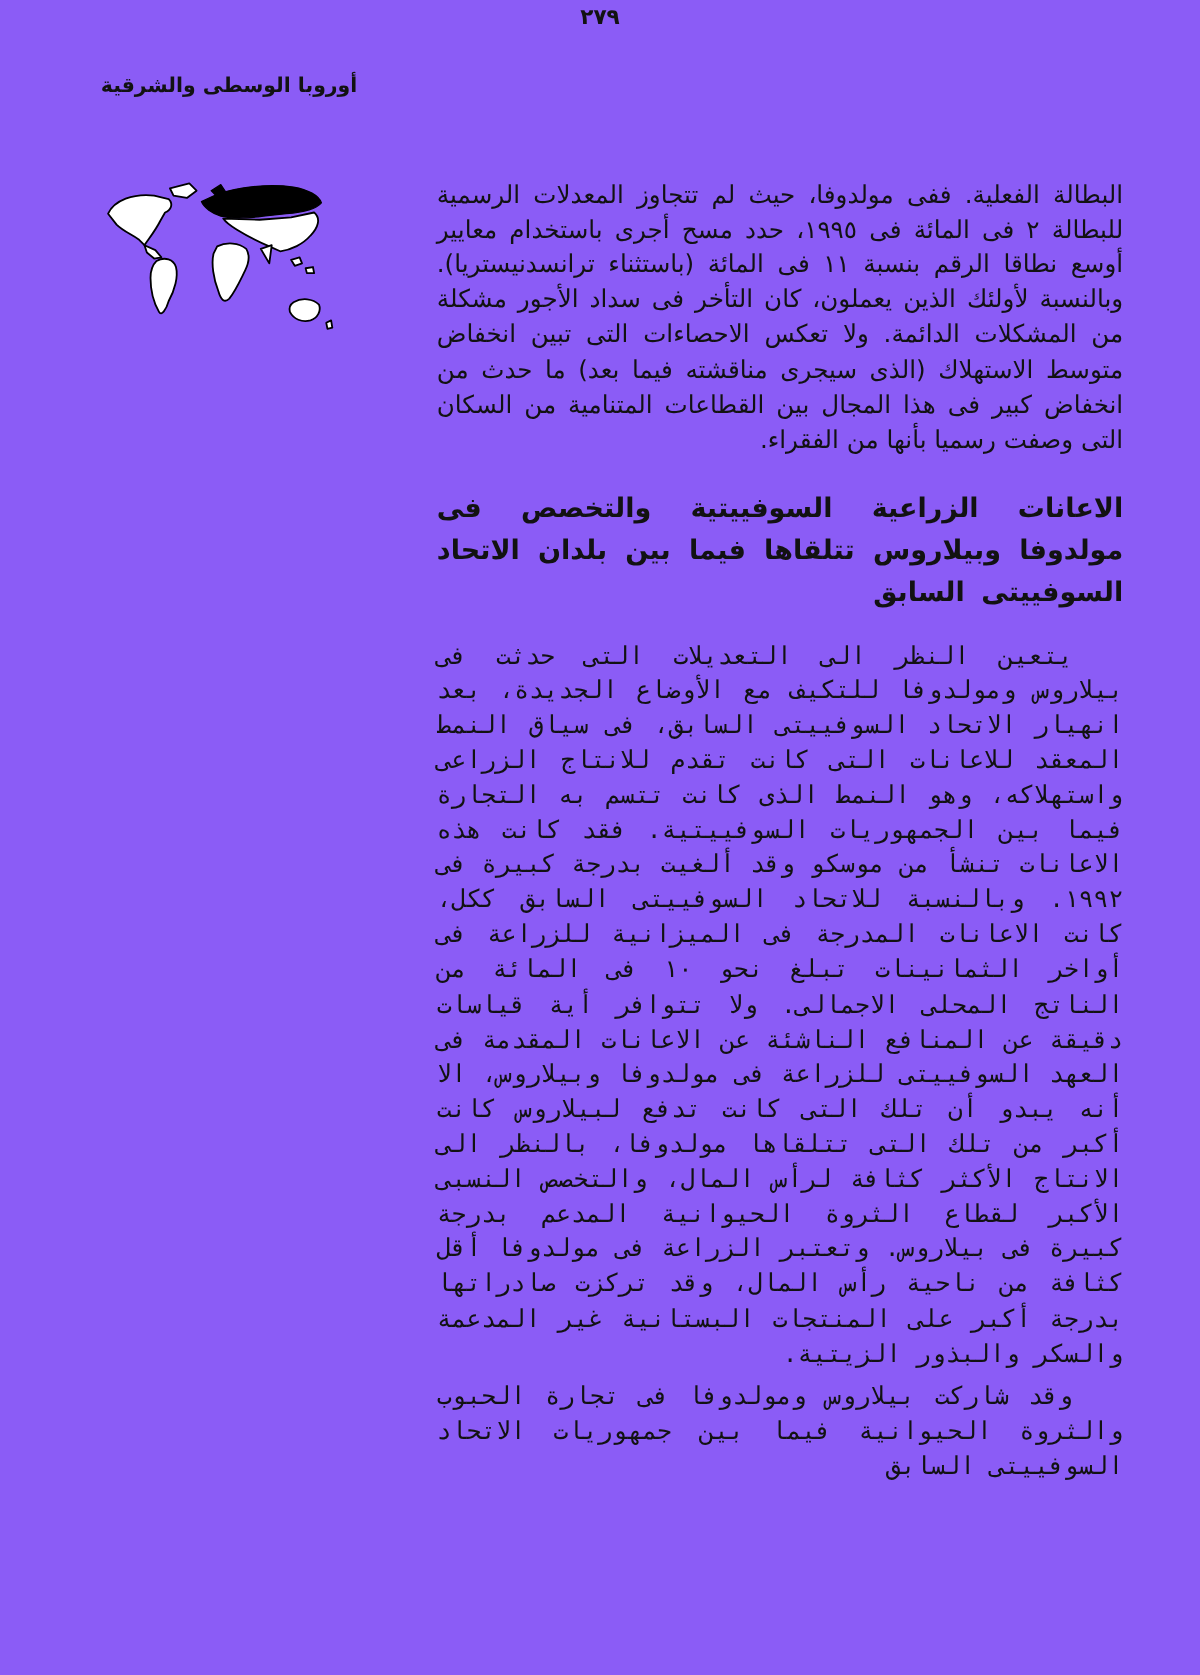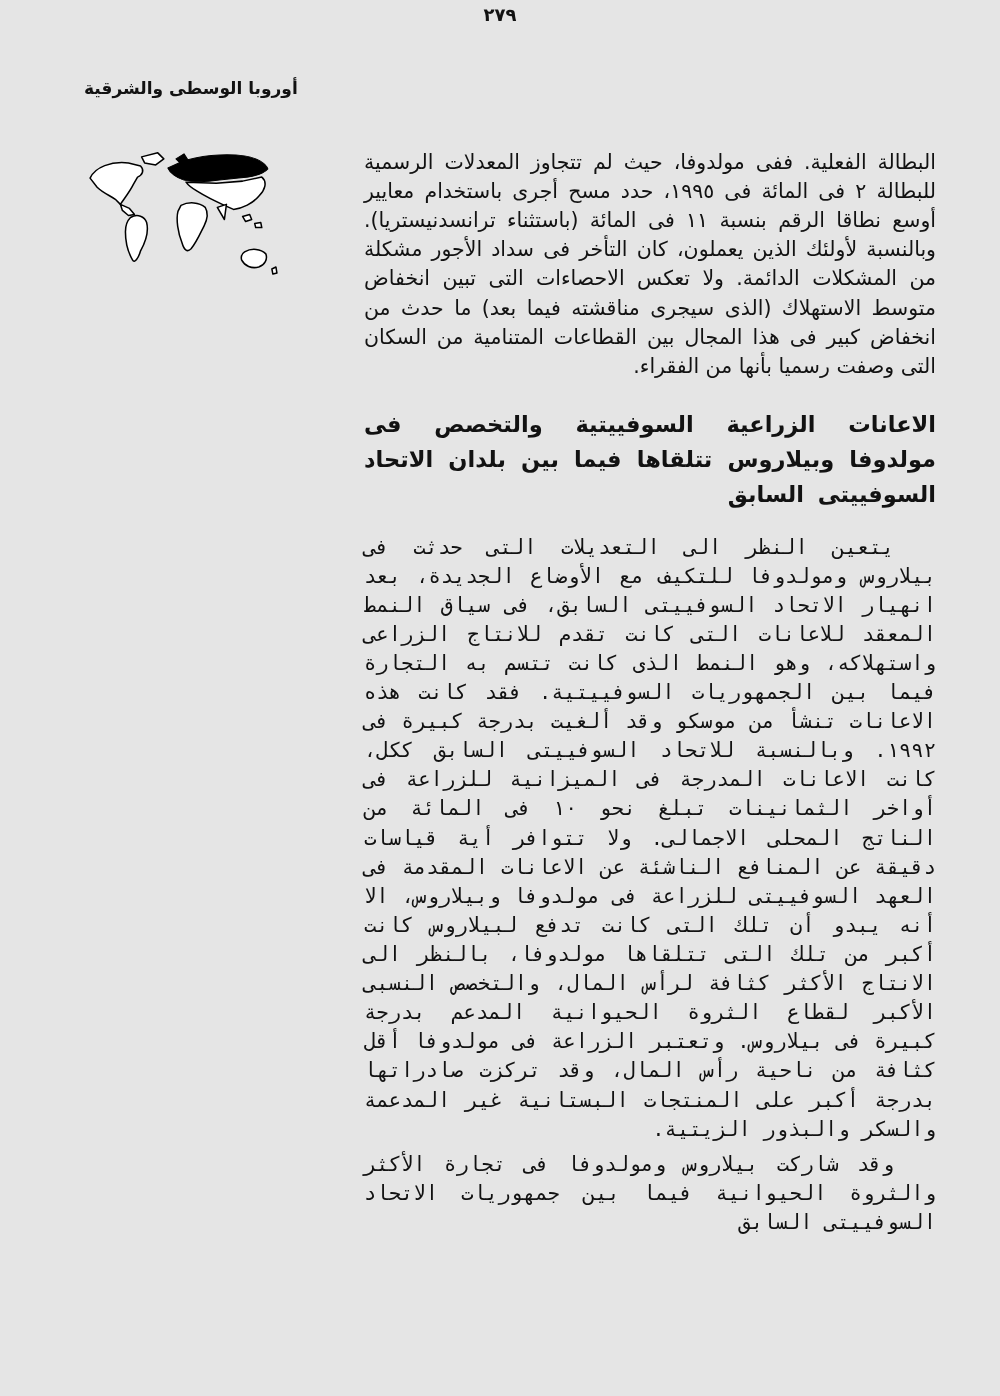--- a/index.html
+++ b/index.html
@@ -5,38 +5,38 @@
   html, body {
     margin: 0;
     padding: 0;
     background: #ffffff;
   }
   .page {
     position: relative;
     width: 1000px;
     height: 1396px;
     margin: 0 auto;
-    background: #e5e5e5;
+    background: #8b5cf6;
     overflow: hidden;
     font-family: "DejaVu Sans", sans-serif;
     color: #121212;
   }
   .page-number {
     position: absolute;
     top: 4px;
     left: 0;
     width: 100%;
     text-align: center;
     font-size: 18px;
     font-weight: bold;
     direction: rtl;
   }
   .section-header {
     position: absolute;
-    top: 78px;
+    top: 62px;
     left: 84px;
     font-size: 17px;
     font-weight: bold;
     direction: rtl;
     letter-spacing: 0.5px;
   }
   .map-figure {
     position: absolute;
     top: 144px;
     left: 82px;
@@ -120,17 +120,17 @@
   </div>
 
   <div class="text-column">
 
     <p class="body-par">البطالة الفعلية. ففى مولدوفا، حيث لم تتجاوز المعدلات الرسمية للبطالة ٢ فى المائة فى ١٩٩٥، حدد مسح أجرى باستخدام معايير أوسع نطاقا الرقم بنسبة ١١ فى المائة (باستثناء ترانسدنيستريا). وبالنسبة لأولئك الذين يعملون، كان التأخر فى سداد الأجور مشكلة من المشكلات الدائمة. ولا تعكس الاحصاءات التى تبين انخفاض متوسط الاستهلاك (الذى سيجرى مناقشته فيما بعد) ما حدث من انخفاض كبير فى هذا المجال بين القطاعات المتنامية من السكان التى وصفت رسميا بأنها من الفقراء.</p>
 
     <h2 class="section-heading">الاعانات الزراعية السوفييتية والتخصص فى مولدوفا وبيلاروس تتلقاها فيما بين بلدان الاتحاد السوفييتى السابق</h2>
 
     <p class="body-par indented">يتعين النظر الى التعديلات التى حدثت فى بيلاروس ومولدوفا للتكيف مع الأوضاع الجديدة، بعد انهيار الاتحاد السوفييتى السابق، فى سياق النمط المعقد للاعانات التى كانت تقدم للانتاج الزراعى واستهلاكه، وهو النمط الذى كانت تتسم به التجارة فيما بين الجمهوريات السوفييتية. فقد كانت هذه الاعانات تنشأ من موسكو وقد ألغيت بدرجة كبيرة فى ١٩٩٢. وبالنسبة للاتحاد السوفييتى السابق ككل، كانت الاعانات المدرجة فى الميزانية للزراعة فى أواخر الثمانينات تبلغ نحو ١٠ فى المائة من الناتج المحلى الاجمالى. ولا تتوافر أية قياسات دقيقة عن المنافع الناشئة عن الاعانات المقدمة فى العهد السوفييتى للزراعة فى مولدوفا وبيلاروس، الا أنه يبدو أن تلك التى كانت تدفع لبيلاروس كانت أكبر من تلك التى تتلقاها مولدوفا، بالنظر الى الانتاج الأكثر كثافة لرأس المال، والتخصص النسبى الأكبر لقطاع الثروة الحيوانية المدعم بدرجة كبيرة فى بيلاروس. وتعتبر الزراعة فى مولدوفا أقل كثافة من ناحية رأس المال، وقد تركزت صادراتها بدرجة أكبر على المنتجات البستانية غير المدعمة والسكر والبذور الزيتية.</p>
 
-    <p class="body-par indented">وقد شاركت بيلاروس ومولدوفا فى تجارة الأكثر والثروة الحيوانية فيما بين جمهوريات الاتحاد السوفييتى السابق</p>
+    <p class="body-par indented">وقد شاركت بيلاروس ومولدوفا فى تجارة الحبوب والثروة الحيوانية فيما بين جمهوريات الاتحاد السوفييتى السابق</p>
 
   </div>
 
 </div>
 
 </body></html>

